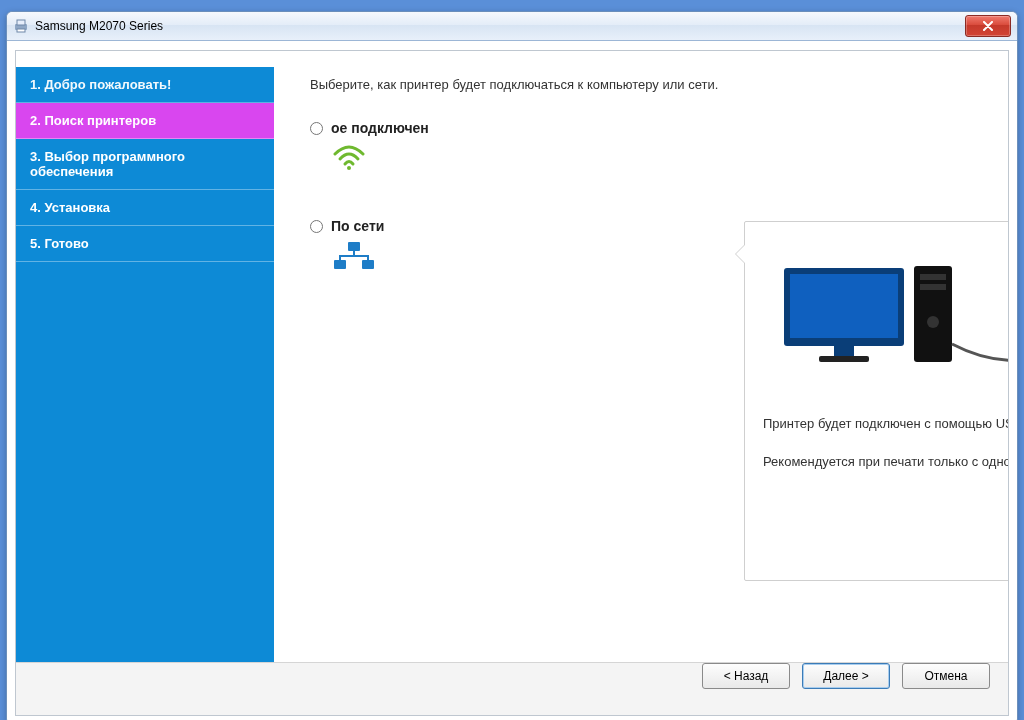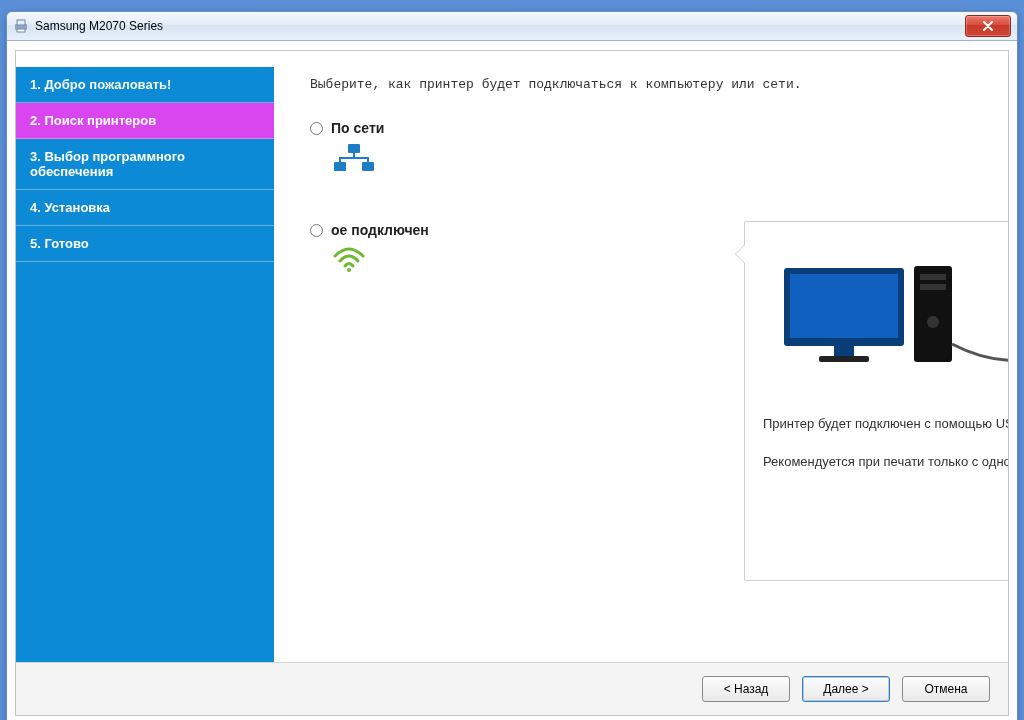--- a/index.html
+++ b/index.html
@@ -11,34 +11,34 @@
   .titlebar .title{font-size:12px;color:#000;}
   .close-btn{position:absolute;right:6px;top:3px;width:44px;height:20px;border:1px solid #8a2b24;border-radius:3px;background:linear-gradient(#f07a6d,#d94b3c 45%,#c5392b 46%,#d24434);color:#fff;display:flex;align-items:center;justify-content:center;font-weight:bold;font-size:12px;box-shadow:inset 0 0 0 1px rgba(255,255,255,.25);cursor:pointer;}
   
   .body{position:absolute;left:8px;right:8px;top:38px;bottom:8px;border:1px solid #bfc7d0;background:#fff;}
   .sidebar{position:absolute;left:0;top:16px;bottom:52px;width:258px;background:#0d8ad6;}
   .step{padding:10px 14px;color:#fff;font-size:13px;border-bottom:1px solid rgba(255,255,255,.35);font-weight:700;cursor:default;}
   .step.done{opacity:.95;}
   .step.active{background:#d946ef;}
   .content{position:absolute;left:258px;right:0;top:0;bottom:52px;padding:26px 36px 10px 36px;overflow:hidden;}
   h1{margin:0 0 14px 0;font-size:22px;font-weight:700;letter-spacing:.2px;}
-  .subtitle{font-size:13px;color:#333;margin-bottom:28px;font-family:Liberation Mono, monospace;}
+  .subtitle{font-size:13px;color:#333;margin-bottom:28px;}
   .options{float:left;width:170px;}
   .opt{margin-bottom:48px;}
   .opt .row{display:flex;align-items:flex-start;}
   .opt input[type=radio]{margin:2px 8px 0 0;}
   .opt .lbl{font-weight:700;font-size:14px;}
   .opt .ico{margin:8px 0 0 22px;}
   .preview{position:absolute;left:470px;top:170px;width:500px;height:360px;border:1px solid #cfcfcf;border-radius:2px;padding:18px;box-sizing:border-box;}
   .preview .speech-arrow{position:absolute;left:-10px;top:22px;width:0;height:0;border-top:10px solid transparent;border-bottom:10px solid transparent;border-right:10px solid #cfcfcf;}
   .preview .speech-arrow::after{content:"";position:absolute;left:1px;top:-9px;border-top:9px solid transparent;border-bottom:9px solid transparent;border-right:9px solid #fff;}
   .illus{display:flex;align-items:flex-end;justify-content:center;gap:0;margin:18px 0 36px 0;position:relative;height:120px;}
   .desc{font-size:13px;color:#333;line-height:1.5;margin:6px 0 18px 0;}
   
-  .footer{position:absolute;left:0;right:0;bottom:0;height:52px;border-top:1px solid #d5d5d5;background:#f4f4f4;display:flex;align-items:center;justify-content:flex-end;gap:12px;padding-right:18px;}
+  .footer{position:absolute;left:0;right:0;bottom:0;height:52px;border-top:1px solid #d5d5d5;background:#f4f4f4;display:flex;align-items:flex-start;justify-content:flex-end;gap:12px;padding-right:18px;}
   .btn{min-width:88px;height:26px;border:1px solid #8a8a8a;border-radius:3px;background:linear-gradient(#fdfdfd,#e9e9e9);font-size:12px;cursor:pointer;}
   .btn.primary{border-color:#3b7bb7;box-shadow:0 0 0 1px #a8cdee inset;}
   
   svg{display:block;}
 </style>
 </head>
 <body>
 <div class="outer">
 <div class="window">
 
@@ -72,43 +72,43 @@
 
     <div class="content">
       <div class="subtitle">Выберите, как принтер будет подключаться к компьютеру или сети.</div>
 
       <div class="options">
 
 
         <div class="opt">
           <div class="row">
             <input type="radio" name="conn" style="">
+            <span class="lbl">ое подключен</span>
+          </div>
+          <div class="ico">
+            <svg width="34" height="26" viewBox="0 0 34 26">
+              <path d="M3 10 Q17 -4 31 10" stroke="#6fb92f" stroke-width="3" fill="none" stroke-linecap="round"></path>
+              <path d="M8 15 Q17 5 26 15" stroke="#6fb92f" stroke-width="3" fill="none" stroke-linecap="round"></path>
+              <path d="M13 20 Q17 15 21 20" stroke="#6fb92f" stroke-width="3" fill="none" stroke-linecap="round"></path>
+              <circle cx="17" cy="24" r="2" fill="#6fb92f"></circle>
+            </svg>
+          </div>
+        </div>
+
+        <div class="opt">
+          <div class="row">
+            <input type="radio" name="conn" style="">
             <span class="lbl">По сети</span>
           </div>
           <div class="ico">
             <svg width="44" height="30" viewBox="0 0 44 30">
               <rect x="16" y="0" width="12" height="9" rx="1" fill="#1e7dc7"></rect>
               <rect x="2" y="18" width="12" height="9" rx="1" fill="#1e7dc7"></rect>
               <rect x="30" y="18" width="12" height="9" rx="1" fill="#1e7dc7"></rect>
               <path d="M22 9 V14 M22 14 H8 V18 M22 14 H36 V18" stroke="#1e7dc7" stroke-width="2" fill="none"></path>
-            </svg>
-          </div>
-        </div>
-
-        <div class="opt">
-          <div class="row">
-            <input type="radio" name="conn" style="">
-            <span class="lbl">ое подключен</span>
-          </div>
-          <div class="ico">
-            <svg width="34" height="26" viewBox="0 0 34 26">
-              <path d="M3 10 Q17 -4 31 10" stroke="#6fb92f" stroke-width="3" fill="none" stroke-linecap="round"></path>
-              <path d="M8 15 Q17 5 26 15" stroke="#6fb92f" stroke-width="3" fill="none" stroke-linecap="round"></path>
-              <path d="M13 20 Q17 15 21 20" stroke="#6fb92f" stroke-width="3" fill="none" stroke-linecap="round"></path>
-              <circle cx="17" cy="24" r="2" fill="#6fb92f"></circle>
             </svg>
           </div>
         </div>
 
       </div>
 
       <div class="preview">
         <div class="speech-arrow"></div>
 
         <div class="illus">

